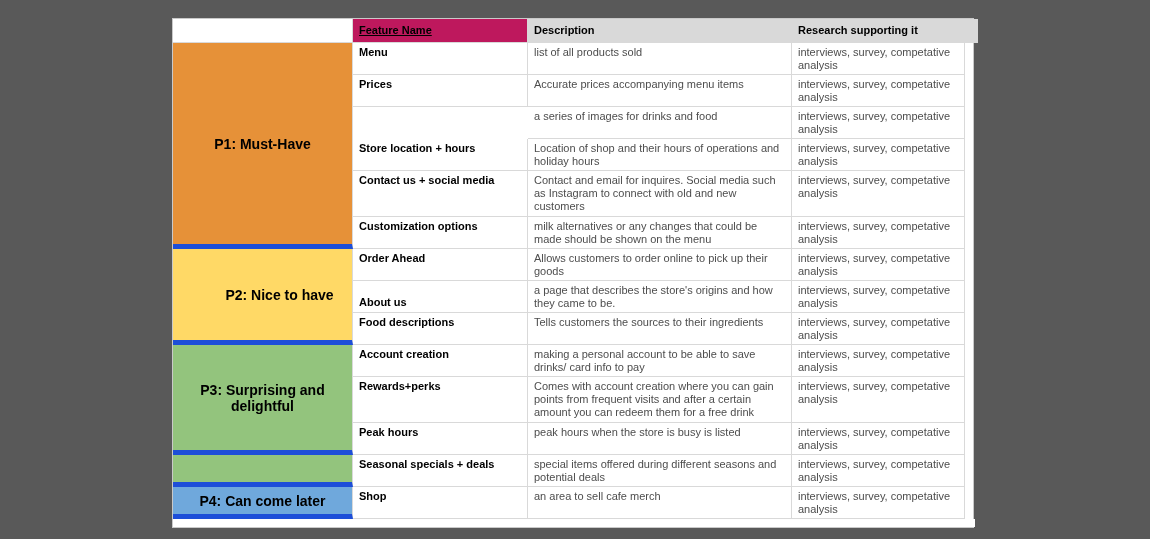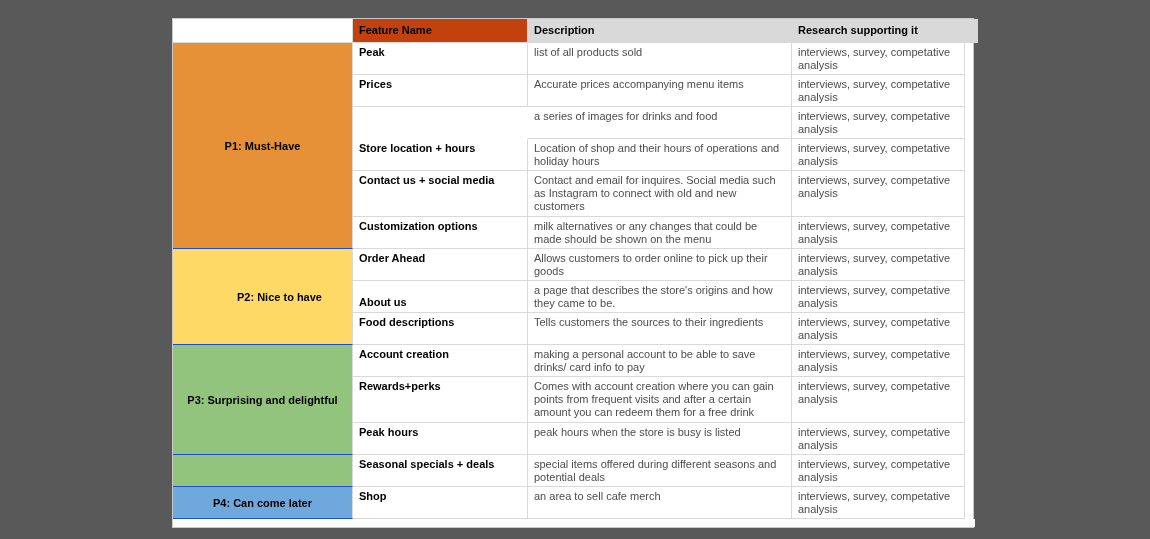--- a/index.html
+++ b/index.html
@@ -43,49 +43,49 @@
     background: #d9d9d9;
   }
   .corner { background: #ffffff; }
   .feature { font-weight: bold; color: #000000; }
   .valign-bottom { display: flex; align-items: flex-end; }
   .group {
     display: flex;
     align-items: center;
     justify-content: center;
     text-align: center;
-    font-size: 11px;
+    font-size: 14px;
     font-weight: bold;
     color: #000000;
     padding: 2px;
     border-right: 1px solid #d9d9d9;
-    border-bottom: 1px solid #1d4ed8;
+    border-bottom: 5px solid #1d4ed8;
     overflow: hidden;
   }
   .bottom-strip { grid-column: 1 / 6; grid-row: 16; background: #ffffff; }
 </style>
 </head>
 <body>
 
 <div class="stage" style="background-color: rgb(89, 89, 89);">
   <div class="sheet">
 
     <div class="cell corner c1" style="grid-row:1"></div>
-    <div class="cell head c2" style="grid-row: 1; background-color: #c2410c;">Feature Name</div>
+    <div class="cell head c2" style="grid-row: 1; background-color: #be185d; text-decoration: underline;">Feature Name</div>
     <div class="cell head c3" style="grid-row: 1; background-color: rgb(217, 217, 217);">Description</div>
     <div class="cell head c4" style="grid-row: 1; background-color: rgb(217, 217, 217);">Research supporting it</div>
     <div class="cell head c5" style="grid-row: 1; background-color: rgb(217, 217, 217);"></div>
 
     <div class="group c1" style="grid-row: 2 / 8; background-color: rgb(230, 145, 56);">P1: Must-Have</div>
     <div class="group c1" style="grid-row: 8 / 11; background-color: rgb(255, 217, 102); padding-left: 36px;">P2: Nice to have</div>
     <div class="group c1" style="grid-row: 11 / 14; background-color: rgb(147, 196, 125);">P3: Surprising and delightful</div>
     <div class="group c1" style="grid-row: 14 / 15; background-color: rgb(147, 196, 125);"></div>
     <div class="group c1" style="grid-row: 15 / 16; background-color: rgb(111, 168, 220);">P4: Can come later</div>
 
-    <div class="cell feature c2" style="grid-row:2">Peak</div>
+    <div class="cell feature c2" style="grid-row:2">Menu</div>
     <div class="cell desc c3" style="grid-row:2">list of all products sold</div>
     <div class="cell research c4" style="grid-row:2">interviews, survey, competative analysis</div>
 
     <div class="cell feature c2" style="grid-row:3">Prices</div>
     <div class="cell desc c3" style="grid-row:3">Accurate prices accompanying menu items</div>
     <div class="cell research c4" style="grid-row:3">interviews, survey, competative analysis</div>
 
     <div class="cell desc c3" style="grid-row:4">a series of images for drinks and food</div>
     <div class="cell research c4" style="grid-row:4">interviews, survey, competative analysis</div>
 

